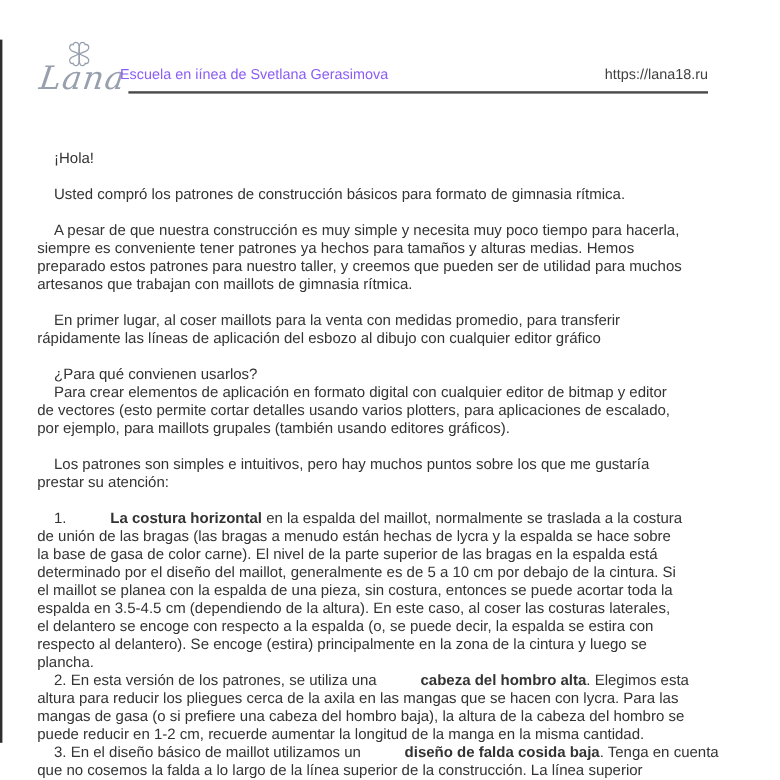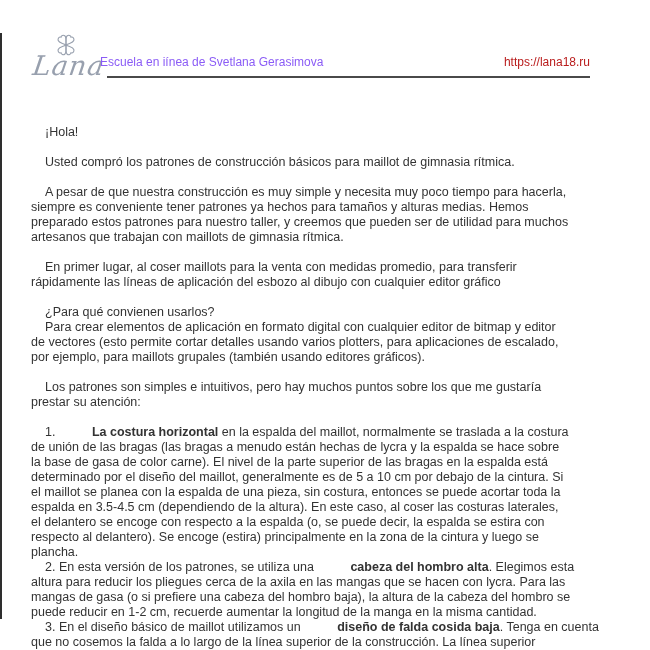--- a/index.html
+++ b/index.html
@@ -59,21 +59,21 @@
     top: 55px;
     font-size: 12px;
     color: #8b5cf6;
     white-space: nowrap;
   }
   .header-url {
     position: absolute;
     right: 60px;
     top: 55px;
     font-size: 12px;
-    color: #b91c1c;
+    color: #404040;
     text-decoration: none;
     white-space: nowrap;
   }
   .header-rule {
     position: absolute;
     left: 107px;
     top: 76px;
     width: 483px;
     height: 2px;
     background: #4a4a4a;
@@ -116,21 +116,21 @@
       <span class="logo-text">Lana</span>
     </div>
     <span class="header-title">Escuela en iínea de Svetlana Gerasimova</span>
     <a class="header-url" href="#">https://lana18.ru</a>
     <div class="header-rule"></div>
   </div>
 
   <div class="body-text">
     <p class="para first"><span>¡Hola!</span></p>
 
-    <p class="para"><span>Usted compró los patrones de construcción básicos para maillot de gimnasia rítmica.</span></p>
+    <p class="para"><span>Usted compró los patrones de construcción básicos para formato de gimnasia rítmica.</span></p>
 
     <p class="para"><span>A pesar de que nuestra construcción es muy simple y necesita muy poco tiempo para hacerla,
 siempre es conveniente tener patrones ya hechos para tamaños y alturas medias. Hemos
 preparado estos patrones para nuestro taller, y creemos que pueden ser de utilidad para muchos
 artesanos que trabajan con maillots de gimnasia rítmica.</span></p>
 
     <p class="para"><span>En primer lugar, al coser maillots para la venta con medidas promedio, para transferir
 rápidamente las líneas de aplicación del esbozo al dibujo con cualquier editor gráfico</span></p>
 
     <p class="para"><span>¿Para qué convienen usarlos?</span></p>

